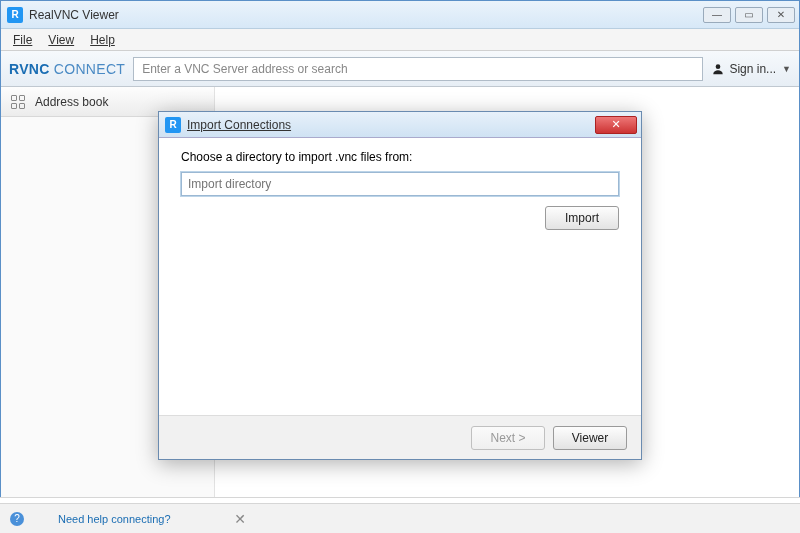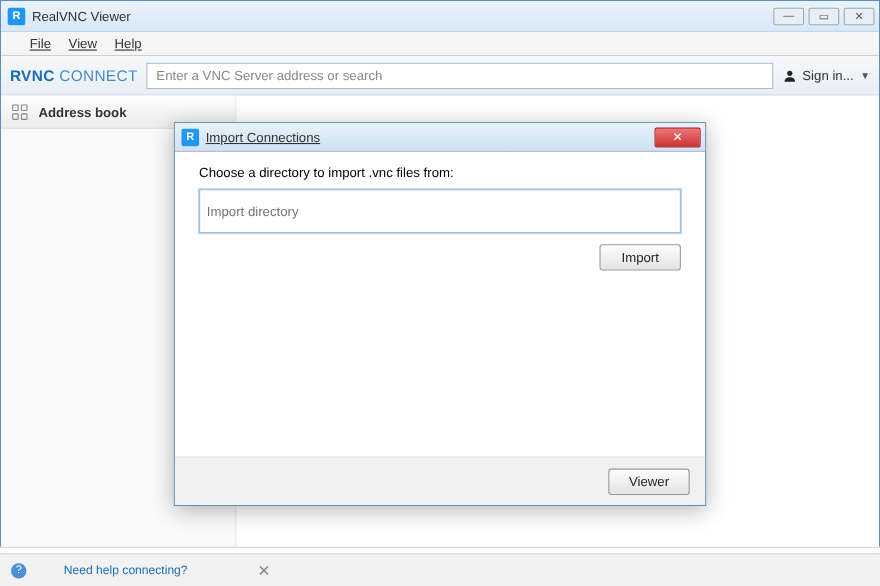--- a/index.html
+++ b/index.html
@@ -6,35 +6,35 @@
 body { background: #fff; width: 800px; height: 533px; overflow: hidden; position: relative; }
 
 
 .window { border: 1px solid #5a8fc7; width: 800px; height: 533px; background: #fff; display: flex; flex-direction: column; }
 .titlebar { height: 28px; background: linear-gradient(#eaf3fb, #d7e8f7); display: flex; align-items: center; border-bottom: 1px solid #b8cee0; }
 .titlebar-icon { width: 16px; height: 16px; background: #2196f3; border-radius: 2px; margin: 0 6px; display: flex; align-items: center; justify-content: center; color: #fff; font-size: 10px; font-weight: bold; }
 .titlebar-title { font-size: 12px; color: #333; flex: 1; }
 .win-controls { display: flex; gap: 4px; margin-right: 4px; }
 .win-btn { width: 28px; height: 16px; border: 1px solid #9ab; background: #e8eef4; border-radius: 2px; display: flex; align-items: center; justify-content: center; font-size: 10px; color: #555; cursor: default; }
 
-.menubar { height: 22px; background: #f5f5f5; display: flex; align-items: center; padding: 0 20px; gap: 4px; border-bottom: 1px solid #d0d0d0; }
+.menubar { height: 22px; background: #f5f5f5; display: flex; align-items: center; padding: 0 6px; gap: 4px; border-bottom: 1px solid #d0d0d0; }
 .menu-item { font-size: 12px; color: #333; padding: 2px 6px; cursor: default; }
 .menu-item .ul { text-decoration: underline; }
 
 .toolbar { height: 36px; background: linear-gradient(#f6f9fc, #e7eef5); border-bottom: 1px solid #c0c8d0; display: flex; align-items: center; padding: 0 8px; gap: 8px; }
 .brand { font-size: 14px; font-weight: 600; color: #1a6db3; letter-spacing: 0.3px; }
 .brand .light { font-weight: 400; color: #4a8ac4; }
 .search { flex: 1; height: 24px; border: 1px solid #b0bcc8; background: #fff; padding: 0 8px; font-size: 12px; color: #888; display: flex; align-items: center; }
 .signin { display: flex; align-items: center; gap: 4px; font-size: 12px; color: #333; cursor: default; }
 .signin-icon { width: 14px; height: 14px; }
 .caret { font-size: 9px; color: #555; margin-left: 2px; }
 
 .body { flex: 1; display: flex; background: #fff; }
 .sidebar { width: 214px; background: #fafafa; border-right: 1px solid #e2e2e2; }
-.ab-item { height: 30px; background: linear-gradient(#fdfdfd, #ececec); border-bottom: 1px solid #d8d8d8; display: flex; align-items: center; padding: 0 10px; gap: 10px; font-size: 12px; color: #333; font-weight: bold; }
+.ab-item { height: 30px; background: linear-gradient(#fdfdfd, #ececec); border-bottom: 1px solid #d8d8d8; display: flex; align-items: center; padding: 0 10px; gap: 10px; font-size: 12px; color: #333; }
 .ab-icon { width: 14px; height: 14px; display: grid; grid-template-columns: 1fr 1fr; grid-template-rows: 1fr 1fr; gap: 2px; }
 .ab-icon span { border: 1px solid #888; border-radius: 1px; }
 
 .main { flex: 1; background: #fff; position: relative; }
 
 
 .statusbar { position: absolute; bottom: 0; left: 0; right: 0; height: 30px; background: #f2f2f2; border-top: 1px solid #d6d6d6; display: flex; align-items: center; padding: 0 10px; gap: 10px; }
 .help-link { color: #1a6db3; font-size: 11px; cursor: pointer; display: flex; align-items: center; gap: 6px; margin-left: 24px; }
 .info-icon { width: 14px; height: 14px; border-radius: 50%; background: #4a90d9; color: #fff; font-size: 10px; display: flex; align-items: center; justify-content: center; }
 .close-x { color: #888; font-size: 14px; margin-left: auto; margin-right: 540px; cursor: default; width: 20px; text-align: center; }
@@ -47,21 +47,21 @@
 .dlg-title { font-size: 12px; color: #333; flex: 1; text-decoration: underline; }
 .dlg-close { width: 42px; height: 18px; margin-right: 4px; background: linear-gradient(#e77, #c33); border: 1px solid #a22; border-radius: 2px; color: #fff; display: flex; align-items: center; justify-content: center; font-size: 11px; cursor: default; }
 
 .dlg-header { padding: 14px 18px; display: flex; align-items: center; justify-content: space-between; border-bottom: 1px solid #ddd; }
 .dlg-header h2 { font-size: 15px; font-weight: 700; color: #222; }
 .rvnc-logo { width: 42px; height: 42px; background: #2196f3; border-radius: 6px; display: flex; align-items: center; justify-content: center; }
 .rvnc-logo svg { width: 30px; height: 30px; }
 
 .dlg-body { flex: 1; padding: 12px 22px; }
 .dlg-label { font-size: 12px; color: #000000; margin-bottom: 8px; }
-.dlg-input { width: 100%; height: 40px; border: 1px solid #9bb8d3; background: #fff; padding: 0 6px; font-size: 12px; color: #999; outline: 1px solid #bcd4e8; outline-offset: 0; }
+.dlg-input { width: 100%; height: 24px; border: 1px solid #9bb8d3; background: #fff; padding: 0 6px; font-size: 12px; color: #999; outline: 1px solid #bcd4e8; outline-offset: 0; }
 .browse-row { display: flex; justify-content: flex-end; margin-top: 10px; }
 .btn { min-width: 74px; height: 24px; background: linear-gradient(#fdfdfd, #e3e3e3); border: 1px solid #9a9a9a; border-radius: 3px; font-size: 12px; color: #222; padding: 0 12px; cursor: default; }
 .btn:disabled, .btn.disabled { color: #999; border-color: #c0c0c0; background: linear-gradient(#fafafa, #efefef); }
 
 .dlg-footer { height: 44px; background: #f1f1f1; border-top: 1px solid #ddd; display: flex; align-items: center; justify-content: flex-end; gap: 8px; padding: 0 14px; }
 </style>
 </head>
 <body>
 
 <div class="window">
@@ -128,15 +128,16 @@
     <div class="dlg-close">✕</div>
   </div>
   <div class="dlg-body">
     <div class="dlg-label">Choose a directory to import .vnc files from:</div>
     <input class="dlg-input" type="text" placeholder="Import directory" style="">
     <div class="browse-row">
       <button class="btn">Import</button>
     </div>
   </div>
   <div class="dlg-footer">
+    <button class="btn disabled">Next  &gt;</button>
     <button class="btn">Viewer</button>
   </div>
 </div>
 
 </body></html>

